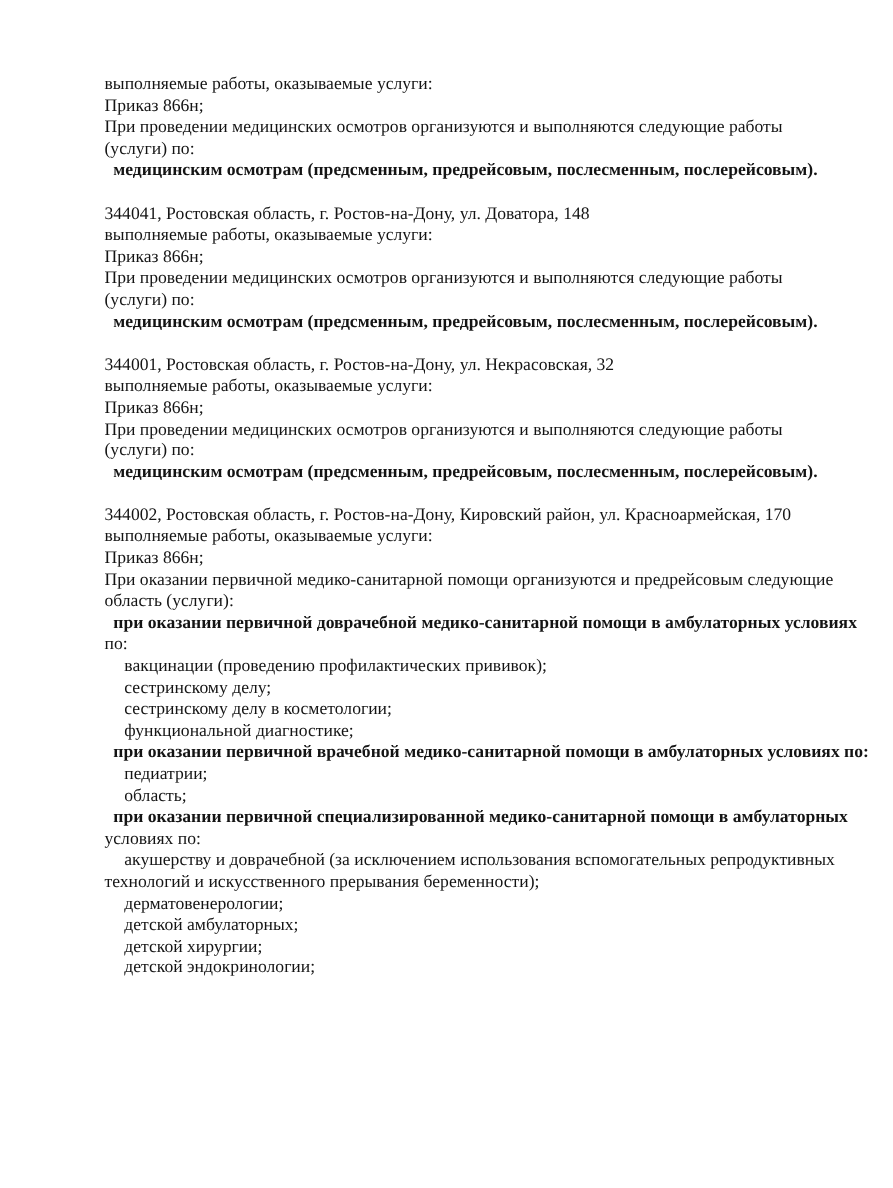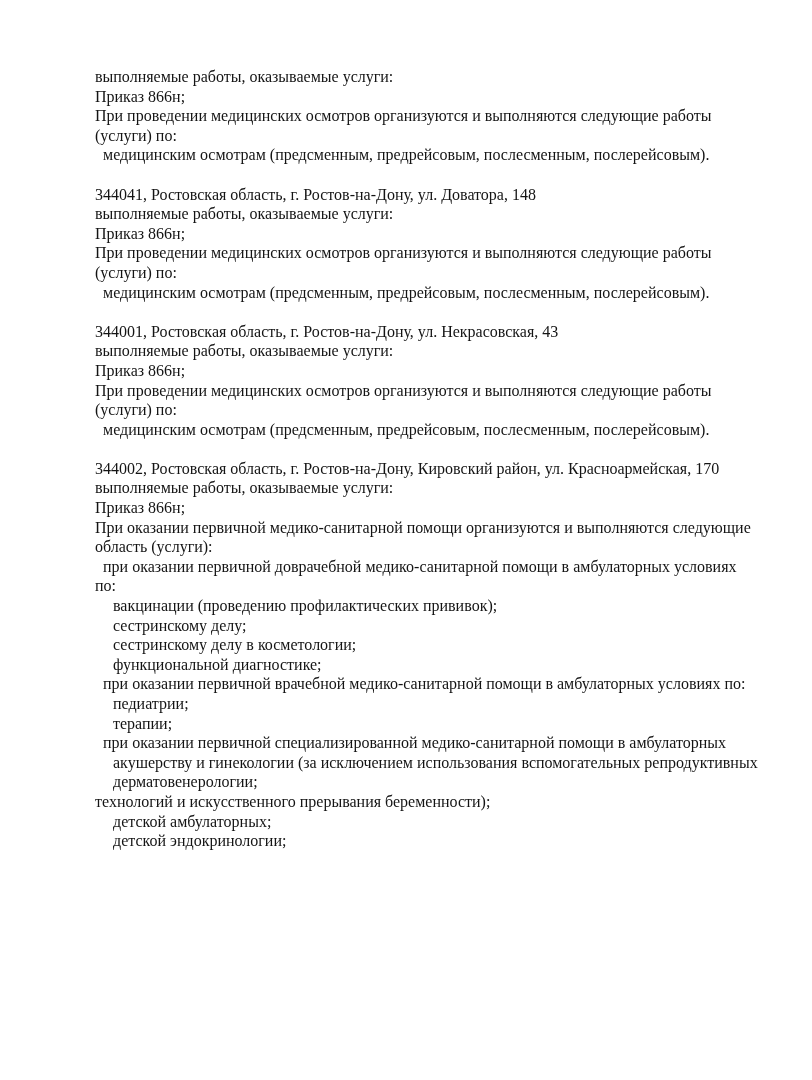--- a/index.html
+++ b/index.html
@@ -24,21 +24,21 @@
     background: #ffffff;
   }
   .section + .section {
     margin-top: 19.6px; 
   }
   .line {
     white-space: pre;
     height: 19.6px;
   }
   .i0 { padding-left: 0; }
-  .i1 { padding-left: 8px; }
+  .i1 { padding-left: 8px; font-weight: bold; }
   .i2 { padding-left: 18px; }
 </style>
 </head>
 <body>
 
 <div class="page" style="background: rgb(255, 255, 255); color: rgb(20, 20, 20);">
   <div>
       <div class="section">
         <div class="line i0">выполняемые работы, оказываемые услуги:</div>
         <div class="line i0">Приказ 866н;</div>
@@ -48,43 +48,45 @@
       </div>
       <div class="section">
         <div class="line i0">344041, Ростовская область, г. Ростов-на-Дону, ул. Доватора, 148</div>
         <div class="line i0">выполняемые работы, оказываемые услуги:</div>
         <div class="line i0">Приказ 866н;</div>
         <div class="line i0">При проведении медицинских осмотров организуются и выполняются следующие работы</div>
         <div class="line i0">(услуги) по:</div>
         <div class="line i1">медицинским осмотрам (предсменным, предрейсовым, послесменным, послерейсовым).</div>
       </div>
       <div class="section">
-        <div class="line i0">344001, Ростовская область, г. Ростов-на-Дону, ул. Некрасовская, 43</div>
+        <div class="line i0">344001, Ростовская область, г. Ростов-на-Дону, ул. Некрасовская, 32</div>
         <div class="line i0">выполняемые работы, оказываемые услуги:</div>
         <div class="line i0">Приказ 866н;</div>
         <div class="line i0">При проведении медицинских осмотров организуются и выполняются следующие работы</div>
         <div class="line i0">(услуги) по:</div>
         <div class="line i1">медицинским осмотрам (предсменным, предрейсовым, послесменным, послерейсовым).</div>
       </div>
       <div class="section">
         <div class="line i0">344002, Ростовская область, г. Ростов-на-Дону, Кировский район, ул. Красноармейская, 170</div>
         <div class="line i0">выполняемые работы, оказываемые услуги:</div>
         <div class="line i0">Приказ 866н;</div>
-        <div class="line i0">При оказании первичной медико-санитарной помощи организуются и выполняются следующие</div>
+        <div class="line i0">При оказании первичной медико-санитарной помощи организуются и предрейсовым следующие</div>
         <div class="line i0">область (услуги):</div>
         <div class="line i1">при оказании первичной доврачебной медико-санитарной помощи в амбулаторных условиях</div>
         <div class="line i0">по:</div>
         <div class="line i2">вакцинации (проведению профилактических прививок);</div>
         <div class="line i2">сестринскому делу;</div>
         <div class="line i2">сестринскому делу в косметологии;</div>
         <div class="line i2">функциональной диагностике;</div>
         <div class="line i1">при оказании первичной врачебной медико-санитарной помощи в амбулаторных условиях по:</div>
         <div class="line i2">педиатрии;</div>
-        <div class="line i2">терапии;</div>
+        <div class="line i2">область;</div>
         <div class="line i1">при оказании первичной специализированной медико-санитарной помощи в амбулаторных</div>
-        <div class="line i2">акушерству и гинекологии (за исключением использования вспомогательных репродуктивных</div>
+        <div class="line i0">условиях по:</div>
+        <div class="line i2">акушерству и доврачебной (за исключением использования вспомогательных репродуктивных</div>
+        <div class="line i0">технологий и искусственного прерывания беременности);</div>
         <div class="line i2">дерматовенерологии;</div>
-        <div class="line i0">технологий и искусственного прерывания беременности);</div>
         <div class="line i2">детской амбулаторных;</div>
+        <div class="line i2">детской хирургии;</div>
         <div class="line i2">детской эндокринологии;</div>
       </div>
     </div>
 </div>
 
 </body></html>

